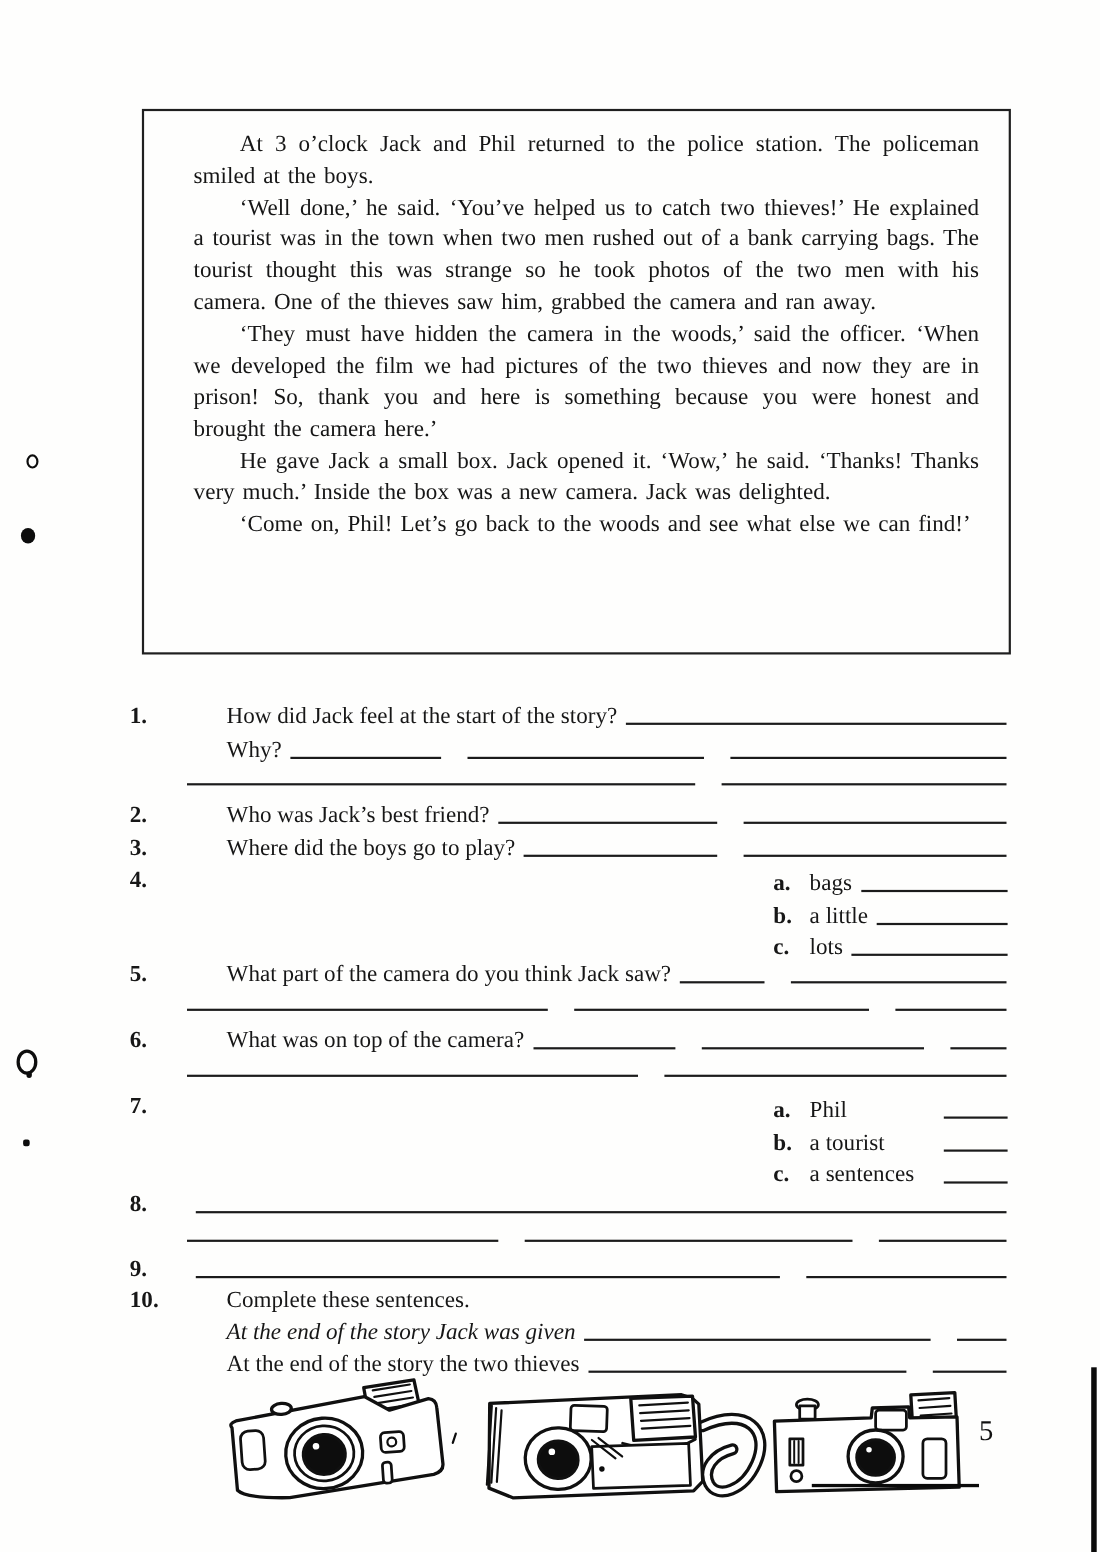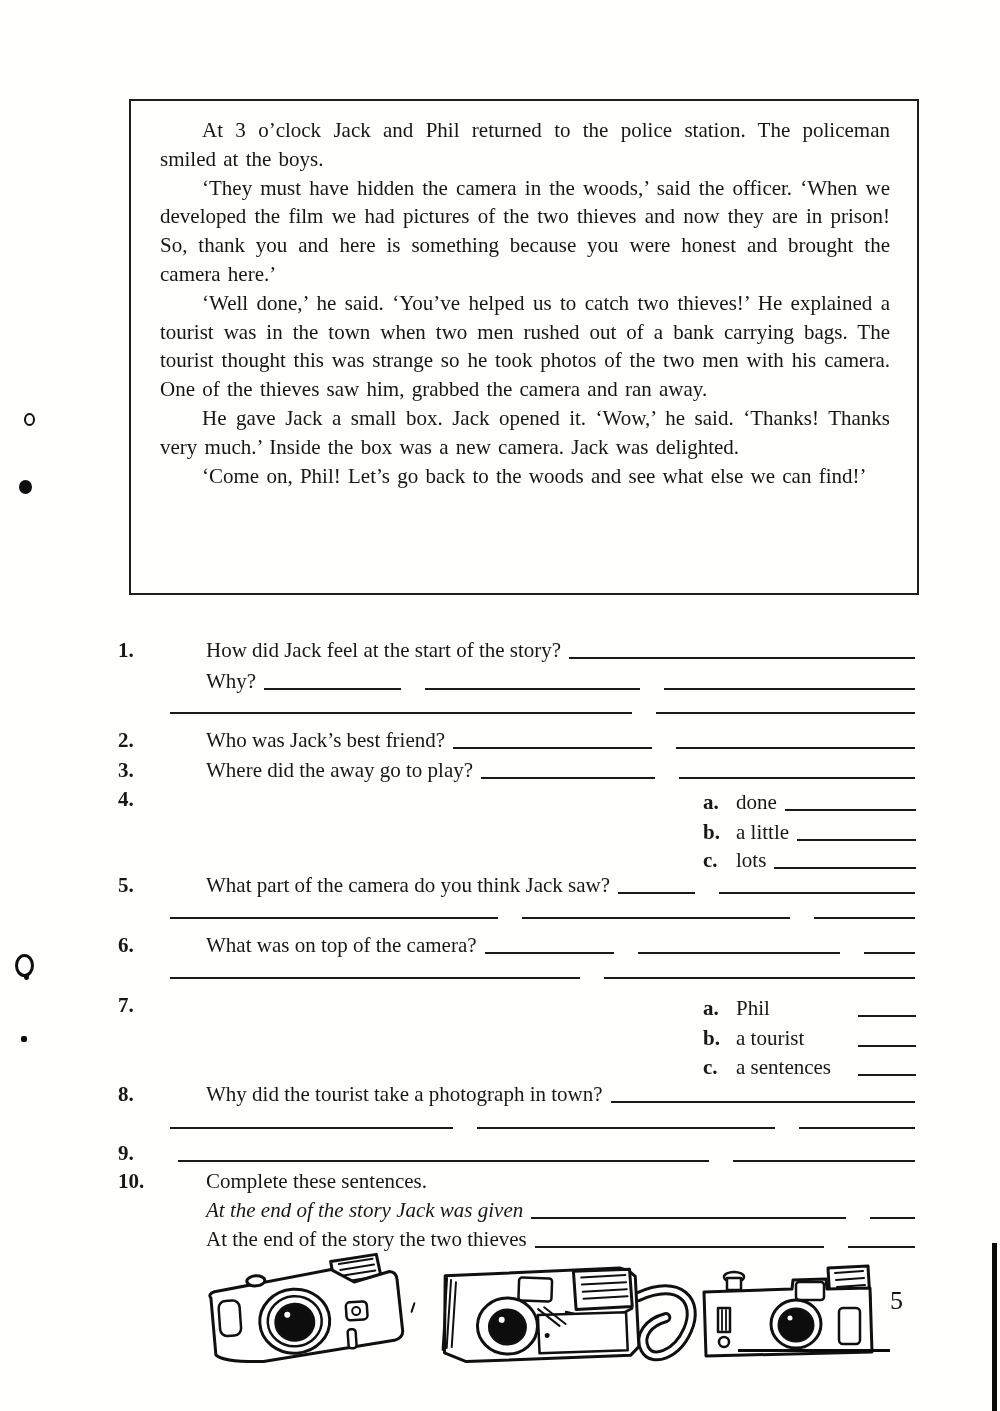--- a/index.html
+++ b/index.html
@@ -8,21 +8,21 @@
     background:#fefefd;color:#1a1a1a;
     font-family:"Liberation Serif","DejaVu Serif",serif;
   }
   
   .passage-box{
     position:absolute;left:129px;top:99px;width:790px;height:496px;
     border:2.5px solid #1f1f1f;border-top-width:2px;
     box-sizing:border-box;background:#fefefd;
   }
   .passage-inner{
-    padding:15px 27px 0 29px;
+    padding:15px 27px 0 45px;
     font-size:21px;line-height:28.8px;text-align:justify;
     word-spacing:2px;color:#161616;
   }
   .passage-inner p{margin:0;text-indent:42px;}
   
   .qlayer{position:absolute;inset:0;font-size:21px;color:#171717;}
   .qrow{
     position:absolute;display:flex;align-items:flex-end;
     height:26px;line-height:24px;white-space:nowrap;
   }
@@ -55,22 +55,22 @@
   .speck{position:absolute;background:#0d0d0d;border-radius:50%;}
   .speck.ring{background:transparent;border:2.5px solid #0d0d0d;}
   .edge-line{position:absolute;background:#0a0a0a;}
 </style>
 </head>
 <body>
 
 <div class="passage-box">
   <div class="passage-inner">
     <p>At 3 o’clock Jack and Phil returned to the police station. The policeman smiled at the boys.</p>
+    <p>‘Well done,’ he said. ‘You’ve helped us to catch two thieves!’ He explained a tourist was in the town when two men rushed out of a bank carrying bags. The tourist thought this was strange so he took photos of the two men with his camera. One of the thieves saw him, grabbed the camera and ran away.</p>
     <p>‘They must have hidden the camera in the woods,’ said the officer. ‘When we developed the film we had pictures of the two thieves and now they are in prison! So, thank you and here is something because you were honest and brought the camera here.’</p>
-    <p>‘Well done,’ he said. ‘You’ve helped us to catch two thieves!’ He explained a tourist was in the town when two men rushed out of a bank carrying bags. The tourist thought this was strange so he took photos of the two men with his camera. One of the thieves saw him, grabbed the camera and ran away.</p>
     <p>He gave Jack a small box. Jack opened it. ‘Wow,’ he said. ‘Thanks! Thanks very much.’ Inside the box was a new camera. Jack was delighted.</p>
     <p>‘Come on, Phil! Let’s go back to the woods and see what else we can find!’</p>
   </div>
 </div>
 
 <div class="qlayer">
 
   <div class="qrow" style="left:118px;top:636px;width:797px;">
     <span class="qnum">1.</span>
     <span class="qtext">How did Jack feel at the start of the story?</span>
@@ -97,33 +97,33 @@
     <span class="qnum">2.</span>
     <span class="qtext">Who was Jack’s best friend?</span>
     <span class="blank">
         <i style="flex:0 0 43%;"></i>
         <i></i>
       </span>
   </div>
 
   <div class="qrow" style="left:118px;top:756px;width:797px;">
     <span class="qnum">3.</span>
-    <span class="qtext">Where did the away go to play?</span>
+    <span class="qtext">Where did the boys go to play?</span>
     <span class="blank">
         <i style="flex:0 0 40%;"></i>
         <i></i>
       </span>
   </div>
 
   <div class="qrow" style="left:118px;top:785px;width:600px;">
     <span class="qnum">4.</span>
   </div>
   <div class="opt" style="top:788px;">
     <span class="optletter">a.</span>
-    <span class="optlabel">done</span>
+    <span class="optlabel">bags</span>
     <span class="optblank fill">
         <i></i>
       </span>
   </div>
   <div class="opt" style="top:818px;">
     <span class="optletter">b.</span>
     <span class="optlabel">a little</span>
     <span class="optblank fill">
         <i></i>
       </span>
@@ -188,21 +188,20 @@
   <div class="opt" style="top:1053px;">
     <span class="optletter">c.</span>
     <span class="optlabel grow">a sentences</span>
     <span class="optblank short">
         <i></i>
       </span>
   </div>
 
   <div class="qrow" style="left:118px;top:1080px;width:797px;">
     <span class="qnum">8.</span>
-    <span class="qtext">Why did the tourist take a photograph in town?</span>
     <span class="blank gapless">
         <i></i>
       </span>
   </div>
   <div class="qrow blank-only" style="left:170px;top:1108px;width:745px;height:24px;">
     <span class="blank">
         <i style="flex:0 0 38%;"></i>
         <i style="flex:0 0 40%;"></i>
         <i></i>
       </span>

